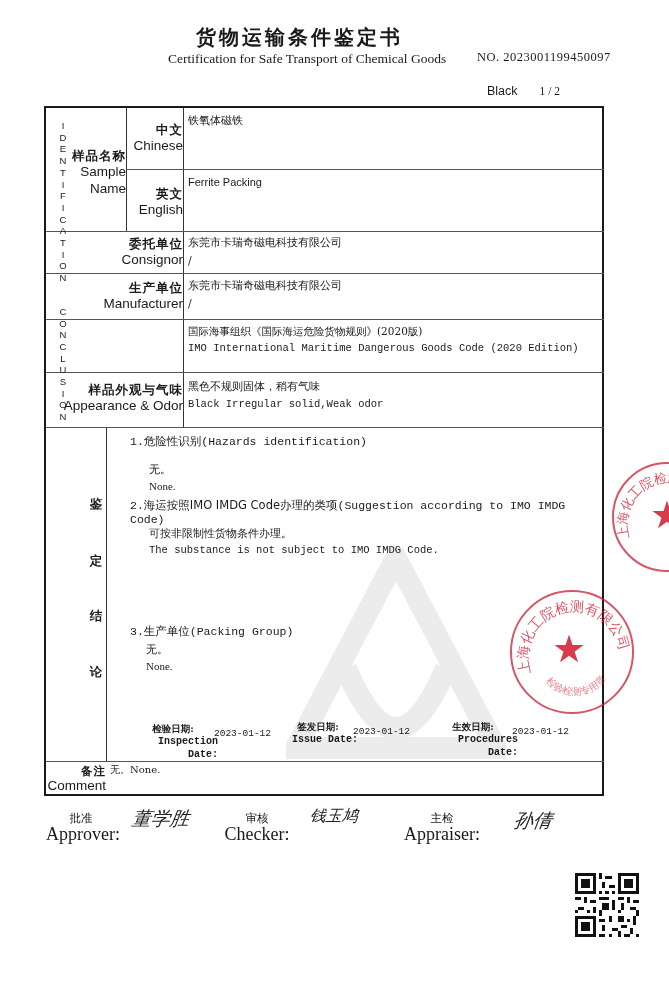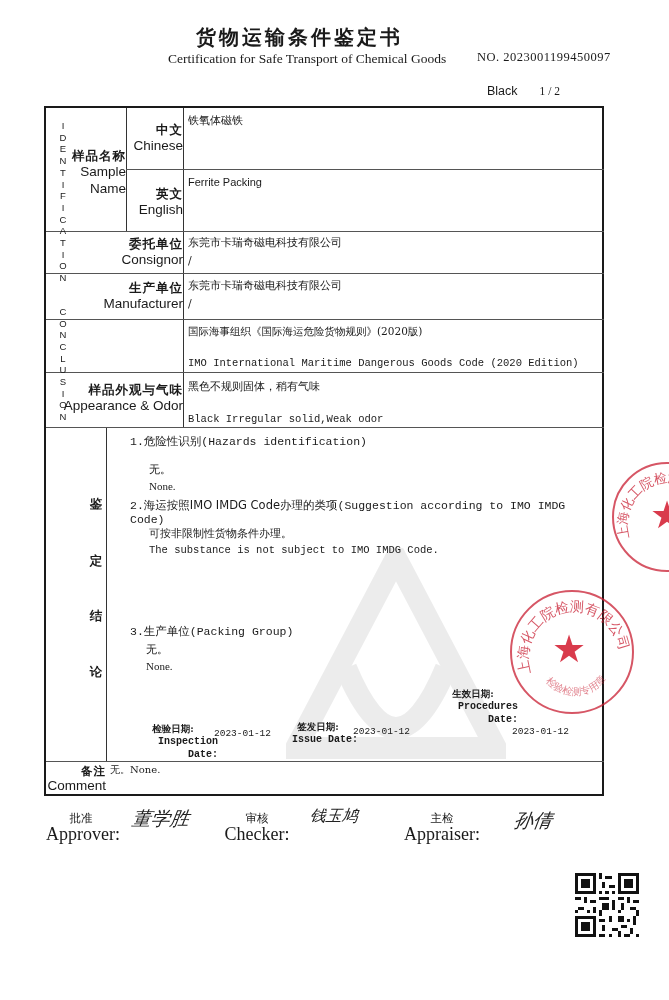--- a/index.html
+++ b/index.html
@@ -15,21 +15,21 @@
 
   .tbl { position: absolute; left: 44px; top: 106px; width: 560px; height: 690px; border: 2px solid #1a1a1a; border-right-width: 2.5px; }
   .hline { position: absolute; height: 0; border-top: 1.5px solid #555; }
   .vline { position: absolute; width: 0; border-left: 1.5px solid #333; }
 
   .lbl { position: absolute; text-align: right; line-height: 1.25; }
   .lbl .zh { display: block; font-family: "DejaVu Serif", serif; font-weight: bold; font-size: 12.5px; letter-spacing: 1px; }
   .lbl .en { display: block; font-family: "Liberation Sans", sans-serif; font-size: 13.5px; }
 
   .val { position: absolute; font-family: "DejaVu Serif", serif; font-size: 11px; line-height: 1.6; }
-  .val .mono { font-family: "Liberation Mono", monospace; font-size: 10.5px; margin-top: 15px; }
+  .val .mono { font-family: "Liberation Mono", monospace; font-size: 10.5px; }
   .val .sans { font-family: "Liberation Sans", sans-serif; font-size: 11px; }
 
   .vert-en { position: absolute; left: 10px; top: 12px; width: 14px; font-family: "Liberation Sans", sans-serif; font-size: 9.5px; line-height: 11.7px; text-align: center; }
   .vert-en span { display: block; }
   .vert-zh { position: absolute; left: 40px; width: 20px; text-align: center; font-family: "DejaVu Serif", serif; font-weight: bold; font-size: 12.5px; }
 
   .sec-h { position: absolute; font-family: "Liberation Mono", monospace; font-size: 11.5px; font-weight: normal; }
   .sec-h .zh { font-family: "DejaVu Sans", sans-serif; font-size: 11.5px; }
   .sec-b { position: absolute; font-family: "Liberation Serif", serif; font-size: 11px; line-height: 16px; }
   .sec-b .zh { font-family: "DejaVu Serif", serif; font-size: 11px; }
@@ -189,21 +189,21 @@
   <div class="date-lbl" style="left:82px; top:614px; width:90px;">
     <span class="zh">检验日期:</span>
     <span class="en">Inspection Date:</span>
   </div>
   <div class="date-val" style="left:168px; top:620px;">2023-01-12</div>
   <div class="date-lbl" style="left:232px; top:612px; width:80px;">
     <span class="zh">签发日期:</span>
     <span class="en">Issue Date:</span>
   </div>
   <div class="date-val" style="left:307px; top:618px;">2023-01-12</div>
-  <div class="date-lbl" style="left:382px; top:579px; width:90px;">
+  <div class="date-lbl" style="left:382px; top:612px; width:90px;">
     <span class="zh">生效日期:</span>
     <span class="en">Procedures Date:</span>
   </div>
   <div class="date-val" style="left:466px; top:618px;">2023-01-12</div>
 
   <div class="lbl" style="left:0; width:60px; top:656px;">
     <span class="zh" style="font-size:11.5px;">备注</span>
     <span class="en">Comment</span>
   </div>
   <div class="val" style="left:64px; top:654px; font-size:10px;">无。None.</div>

